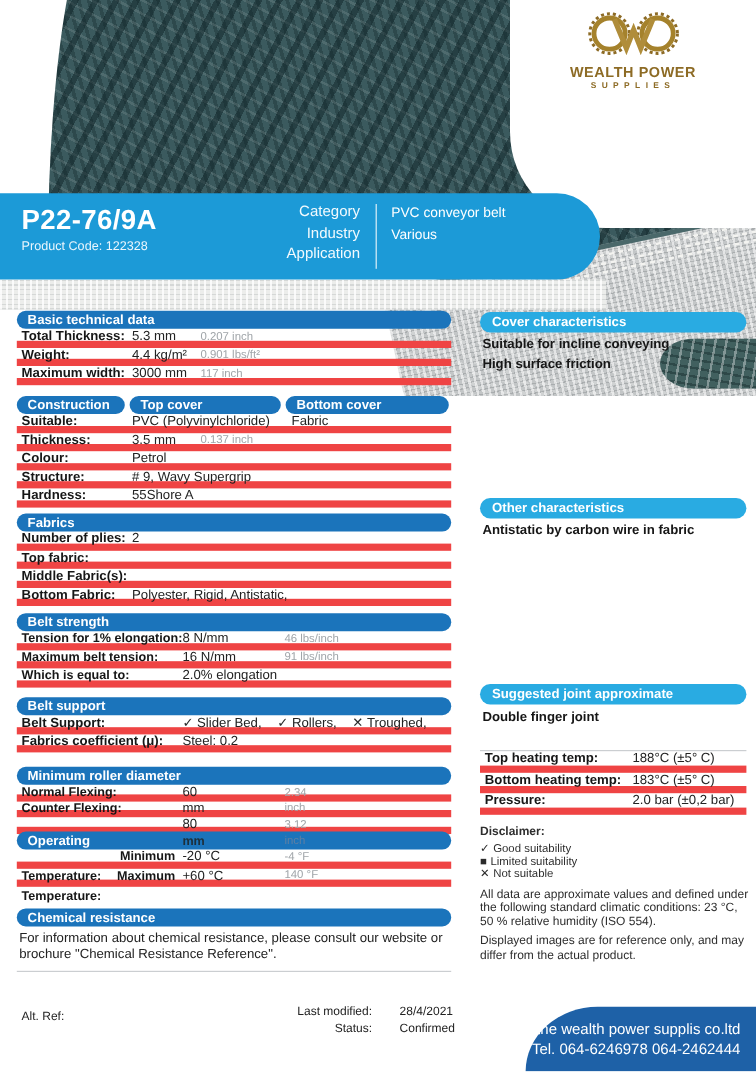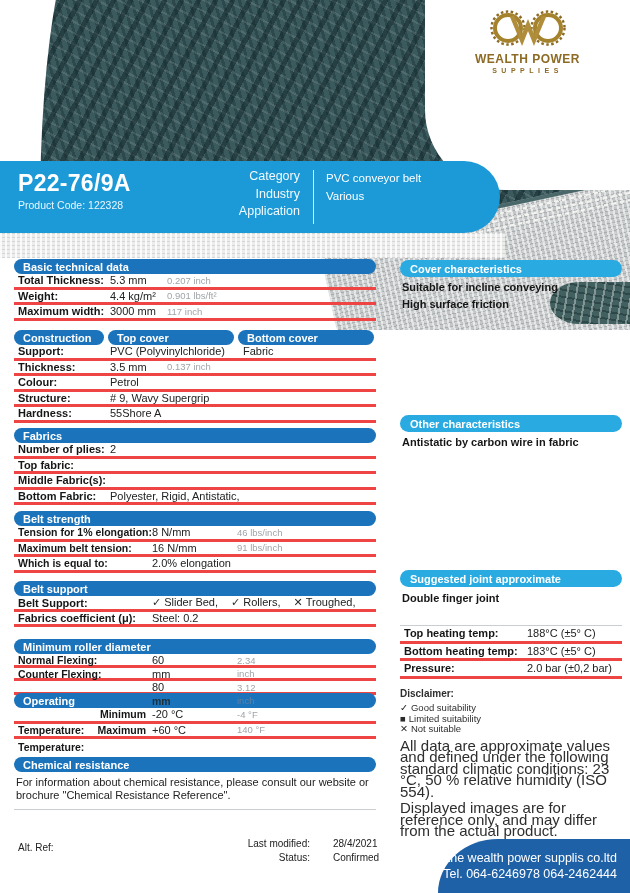--- a/index.html
+++ b/index.html
@@ -50,21 +50,21 @@
   .band-values{position:absolute;left:326px;top:9px;font-size:11.5px;line-height:17.5px;color:#fff;}
   
   .sec{position:absolute;left:14px;width:362px;z-index:5;}
   .rsec{position:absolute;left:400px;width:222px;z-index:5;}
   .pill{box-sizing:border-box;color:#fff;font-weight:bold;display:flex;align-items:center;}
   .pill-l{height:15px;border-radius:8px;background:#1b74bb;font-size:11px;padding:0 9px;}
   .pill-r{height:17px;border-radius:9px;background:#29abe2;font-size:11px;padding:0 10px;}
   .pills3{display:flex;gap:4px;}
   .pw1{width:90px}.pw2{width:126px}.pw3{width:136px}
   
-  .row{display:grid;align-items:center;border-bottom:3px solid #ef4444;height:15.5px;
+  .row{display:grid;align-items:center;border-bottom:6px solid #ef4444;height:15.5px;
        font-size:11px;color:#222;padding-left:4px;box-sizing:border-box;}
   .lb{font-weight:bold;color:#161616;}
   .imp{font-size:9.5px;color:#a0a5a9;}
   .g-basic{grid-template-columns:92px 57px 1fr;}
   .g-con3{grid-template-columns:92px 133px 1fr;}
   .g-con2{grid-template-columns:92px 1fr;}
   .g-wide{grid-template-columns:134px 85px 1fr;}
   .g-wide .lb{font-size:10.5px;}
   .g-sup{grid-template-columns:134px 1fr;}
   .g-joint{grid-template-columns:123px 1fr;height:17.5px;}
@@ -80,21 +80,21 @@
      border-bottom:1px solid #cbced1;padding:1px 0 7px 2px;}
   .ritem{font-weight:bold;font-size:11px;color:#161616;padding:4px 0 1px 2px;}
   .sub-row{font-weight:bold;font-size:11px;color:#161616;border-bottom:1px solid #cbced1;
      padding:5px 0 21px 2px;}
   
   .disc{position:absolute;left:400px;top:688px;width:228px;z-index:5;color:#2e2e2e;}
   .disc-title{font-weight:bold;font-size:10px;margin-bottom:4px;}
   .leg{font-size:9.5px;line-height:10.5px;}
   .leg .mk{font-size:9.5px;}
   .leg-sq{font-size:8px;}
-  .disc p{margin:5px 0 0 0;font-size:15px;line-height:11.5px;}
+  .disc p{margin:5px 0 0 0;font-size:10px;line-height:11.5px;}
   
   .alt-ref{position:absolute;left:18px;top:842px;font-size:10px;color:#222;z-index:5;}
   .mod-block{position:absolute;left:235px;top:837px;width:160px;font-size:10px;z-index:5;color:#222;}
   .mod-row{display:flex;line-height:13.5px;}
   .mod-lb{width:75px;text-align:right;}
   .mod-val{margin-left:23px;}
   .corner{position:absolute;right:0;bottom:0;width:192px;height:54px;background:#1e61a7;
      border-top-left-radius:60px 54px;z-index:6;color:#fff;font-size:12.5px;line-height:16px;
      text-align:right;box-sizing:border-box;padding:11px 13px 0 0;}
 </style>
@@ -161,21 +161,21 @@
     </div>
   </section>
 
   <section class="sec" style="top:330px">
     <div class="pills3">
       <div class="pill pill-l pw1">Construction</div>
       <div class="pill pill-l pw2">Top cover</div>
       <div class="pill pill-l pw3">Bottom cover</div>
     </div>
     <div class="row g-con3">
-      <span class="lb">Support:</span>
+      <span class="lb">Suitable:</span>
       <span>PVC (Polyvinylchloride)</span>
       <span>Fabric</span>
     </div>
     <div class="row g-basic">
       <span class="lb">Thickness:</span>
       <span>3.5 mm</span>
       <span class="imp">0.137 inch</span>
     </div>
     <div class="row g-con2">
       <span class="lb">Colour:</span>

